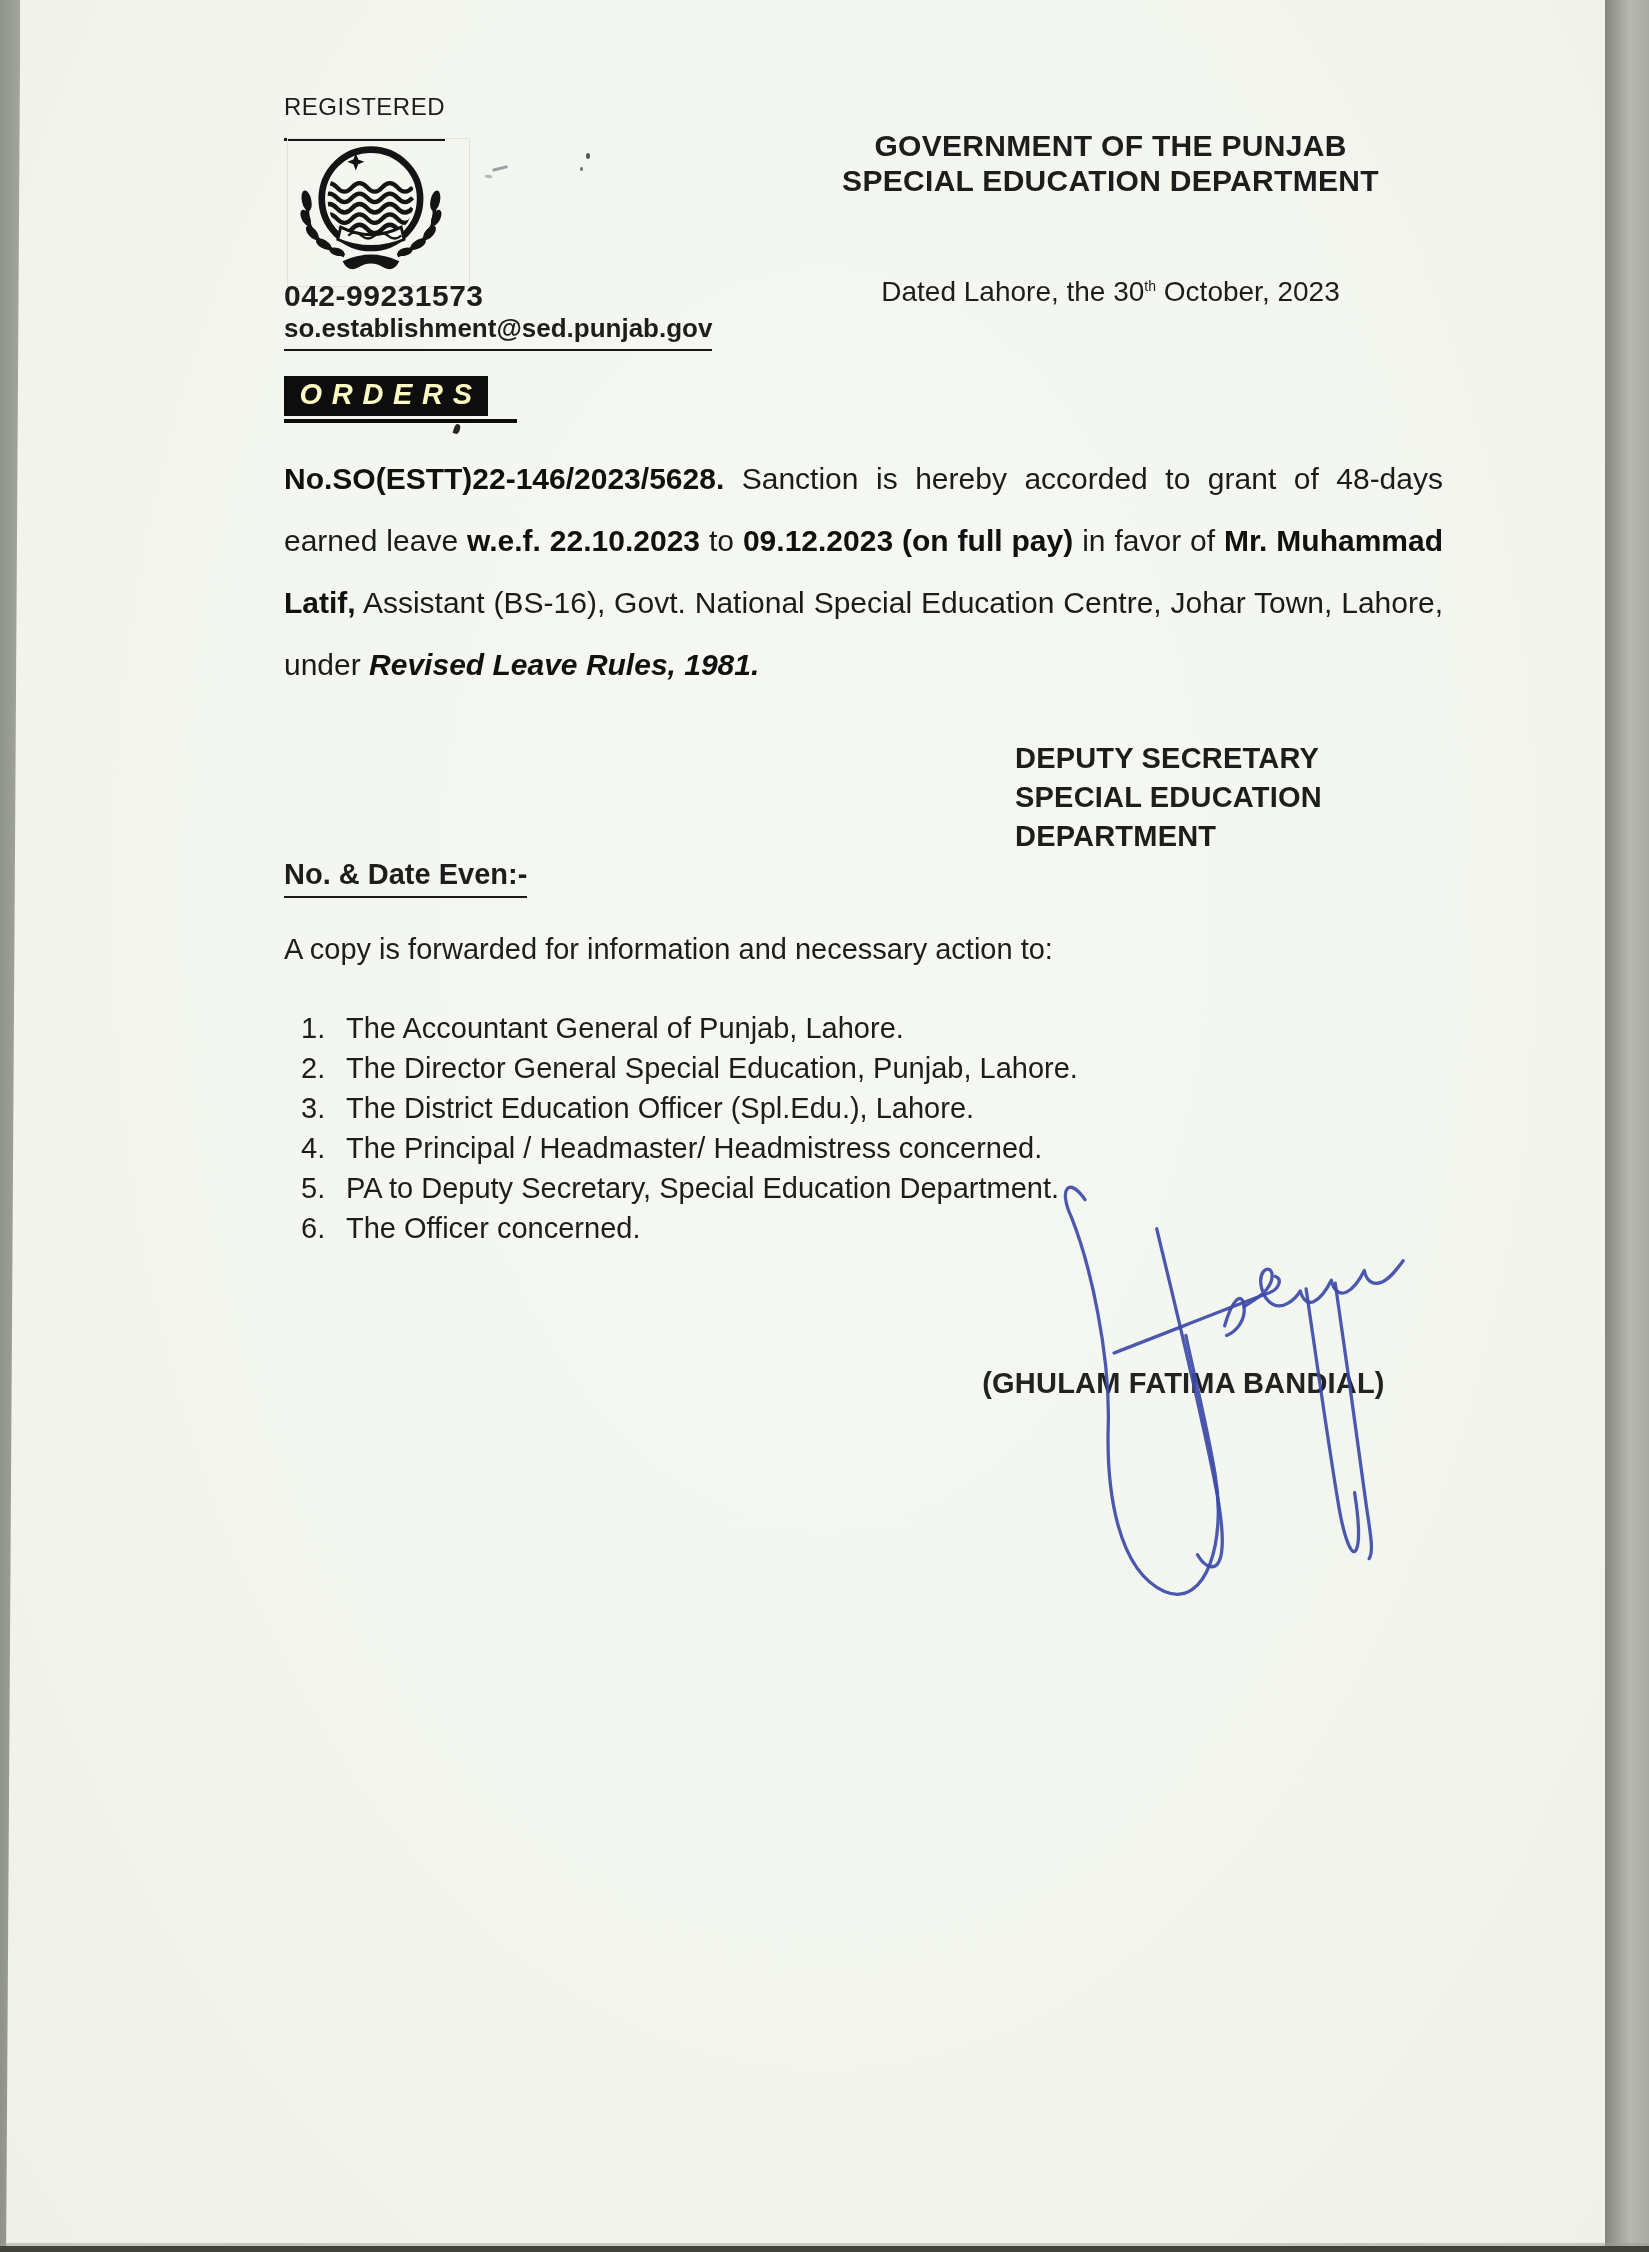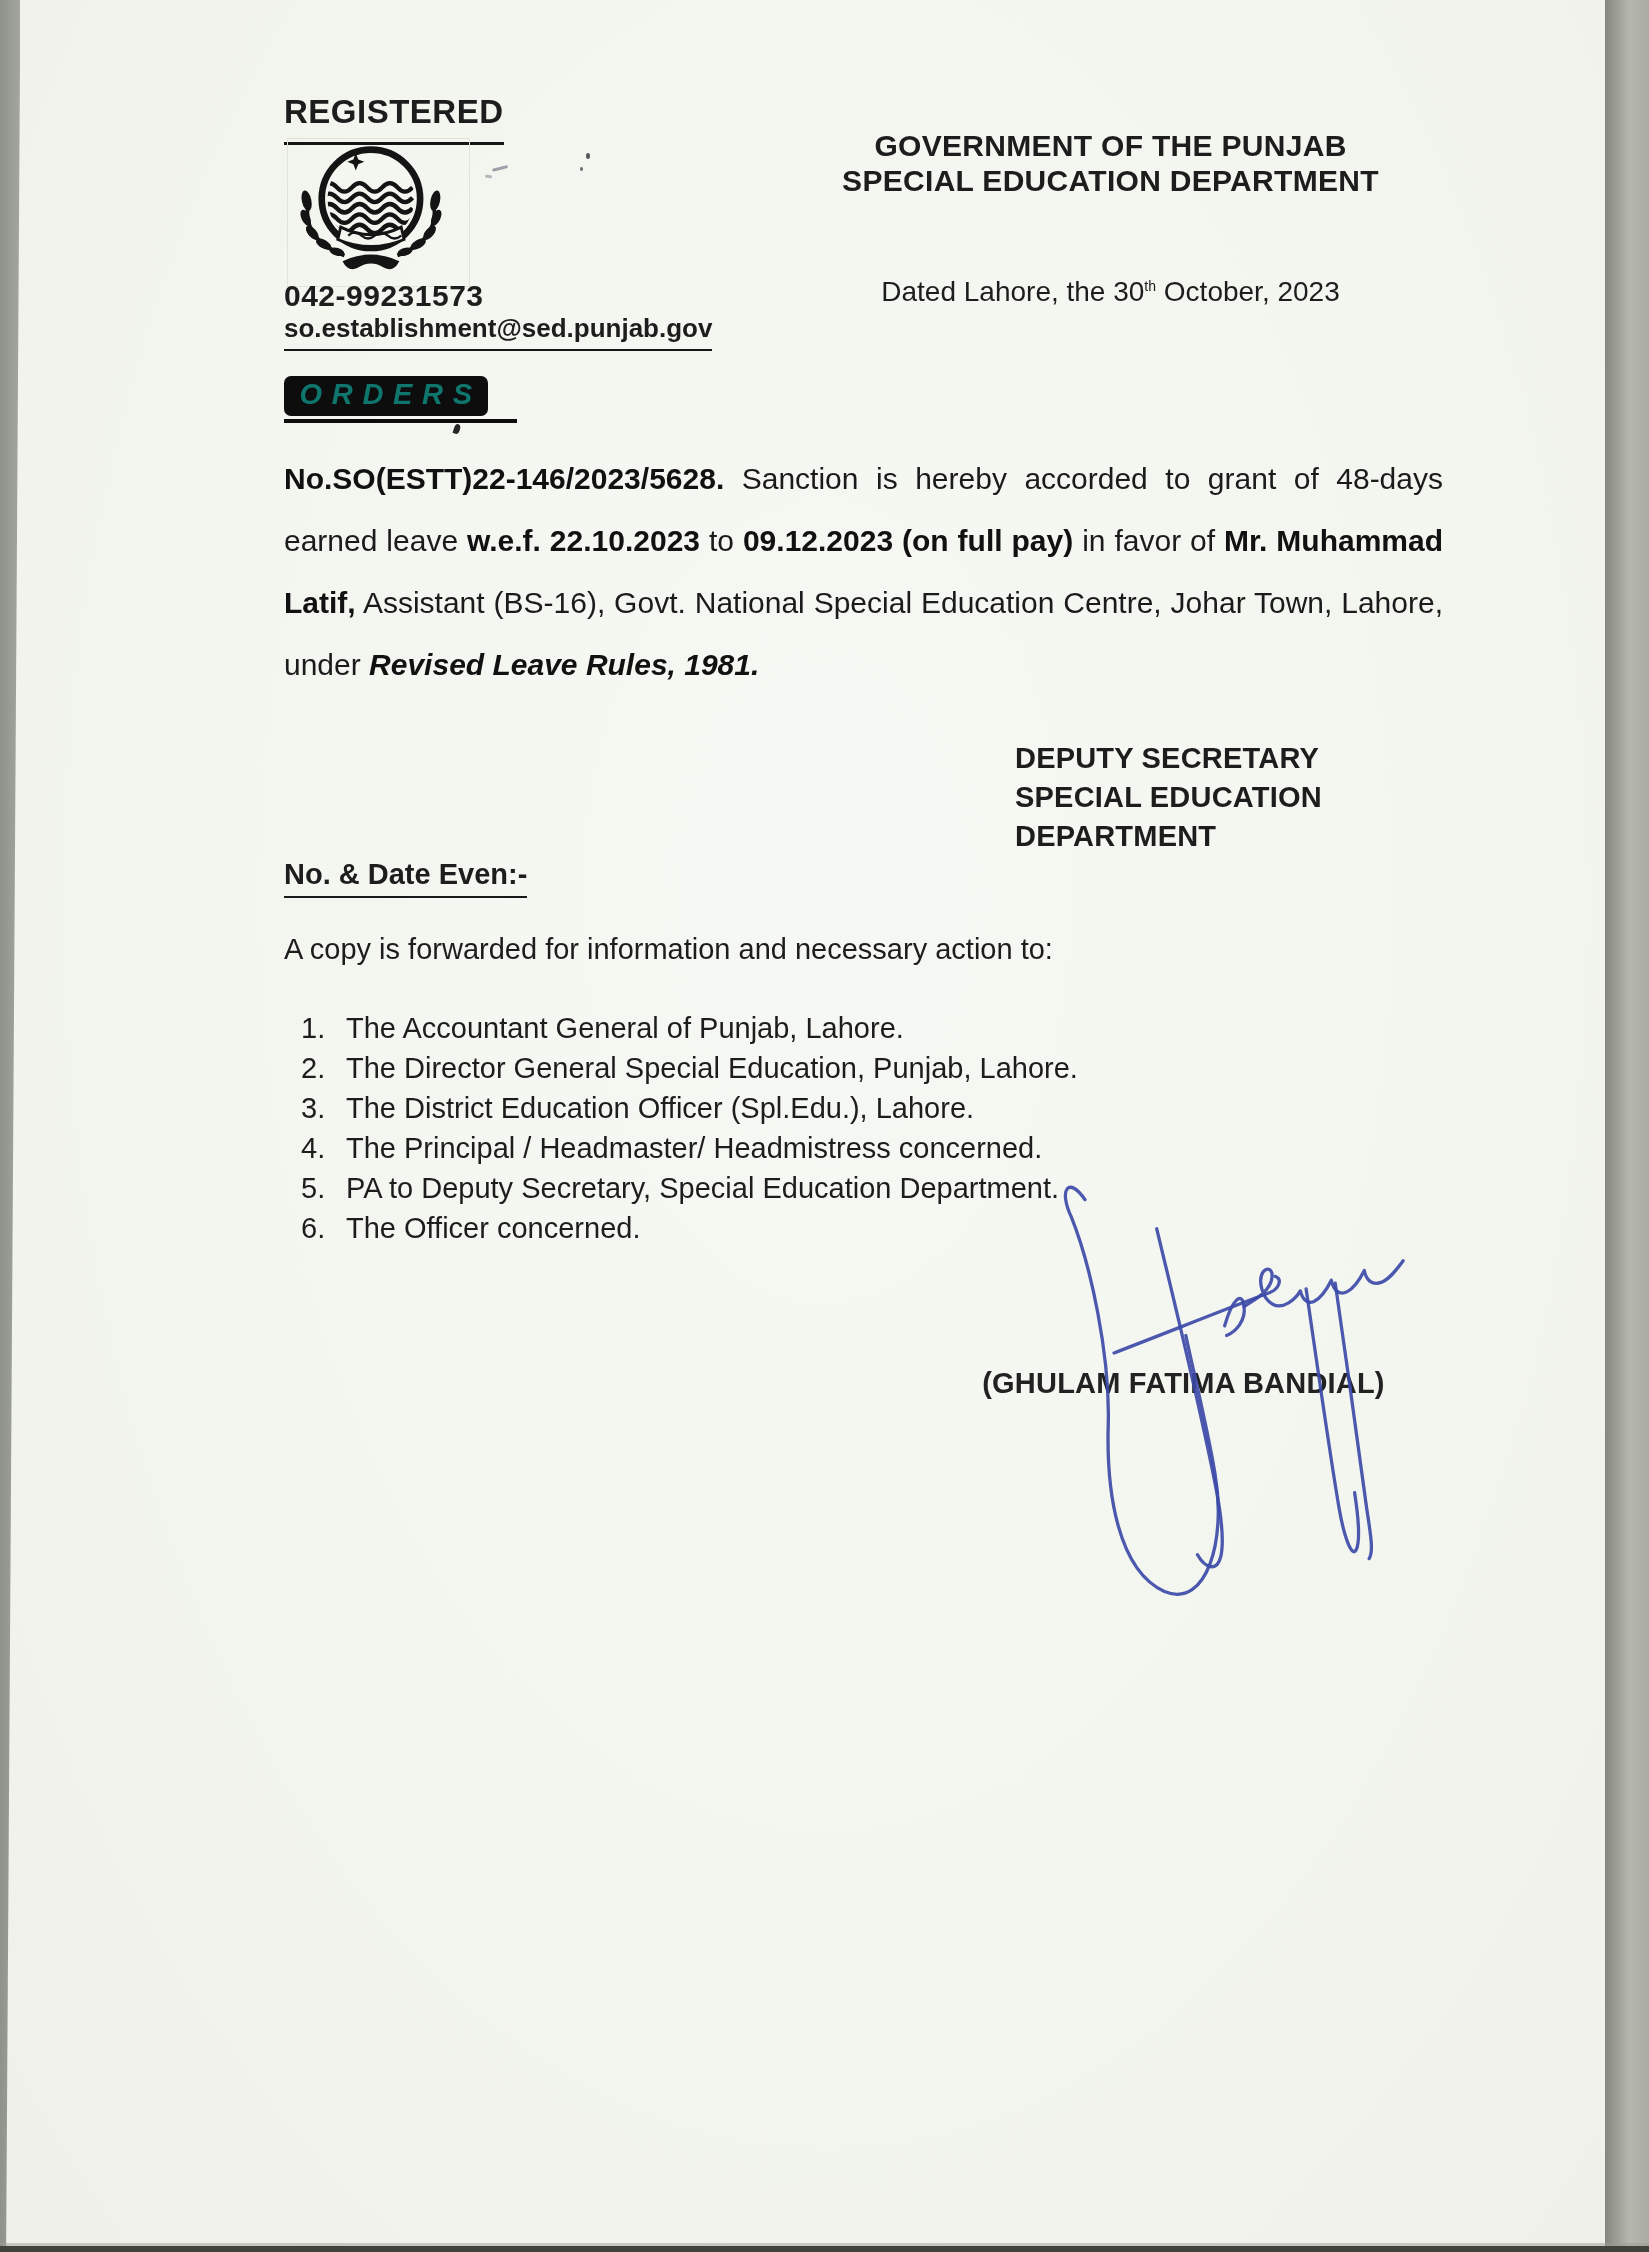--- a/index.html
+++ b/index.html
@@ -15,39 +15,39 @@
     background:linear-gradient(to right,#8f918b,#a3a59f);
     clip-path:polygon(0 0,100% 0,30% 100%,0 100%);}
   .edge-right{position:absolute;right:0;top:0;width:45px;height:100%;
     background:linear-gradient(to right,#85877f,#b6b7af 55%,#a9aaa2);}
   .edge-bottom{position:absolute;left:0;bottom:0;width:100%;height:5.8px;background:#42433d;}
   .edge-bottom-soft{position:absolute;left:0;bottom:5.8px;width:100%;height:2.9px;background:#9b9d95;opacity:.5;}
 
   .abs{position:absolute;}
 
   
-  .registered{left:284px;top:93px;font-size:33px;font-weight:bold;letter-spacing:0.5px;
-    border-bottom:3.9px solid #161616;padding-bottom:11px;}
+  .registered{left:284px;top:93px;font-size:24px;font-weight:normal;letter-spacing:0.5px;
+    border-bottom:3.9px solid #161616;padding-bottom:17px;}
   .logo-box{left:287px;top:138px;width:181px;height:147px;border:1px solid #e1e3da;}
   .logo{left:292px;top:142px;width:173px;height:140px;}
   .phone{left:284px;top:279px;font-size:30px;font-weight:bold;letter-spacing:0.5px;}
   .email{left:284px;top:313px;font-size:26px;font-weight:bold;
     border-bottom:2.9px solid #161616;padding-bottom:5px;}
 
   
   .dept-block{left:805px;top:128px;width:611px;text-align:center;}
   .dept-line1,.dept-line2{font-size:30px;font-weight:bold;line-height:35px;letter-spacing:0.3px;}
   .dept-address{font-size:25px;line-height:31px;margin-top:1.9px;}
   .date-line{left:805px;top:276px;width:611px;text-align:center;font-size:28px;}
   .date-line sup{font-size:14px;}
 
   
-  .orders-badge{left:284px;top:376px;background:#0d0d0d;color:#0f766e;
+  .orders-badge{left:284px;top:376px;background:#0d0d0d;color:#fef9c3;
     font-size:29px;font-style:italic;font-weight:bold;letter-spacing:9.7px;
-    padding:2.9px 5.8px 5.8px 15.5px;line-height:31px;border-radius:7px;}
+    padding:2.9px 5.8px 5.8px 15.5px;line-height:31px;}
   .orders-underline{left:284px;top:419px;width:233px;height:3.9px;background:#0d0d0d;}
 
   
   .order-para{left:284px;top:448px;width:1159px;font-size:30px;line-height:62px;
     text-align:justify;text-align-last:left;color:#1b1b1b;}
   .order-para .b{font-weight:bold;color:#111;}
   .order-para .i{font-style:italic;}
 
   
   .deputy-block{left:1015px;top:739px;width:349px;text-align:left;

